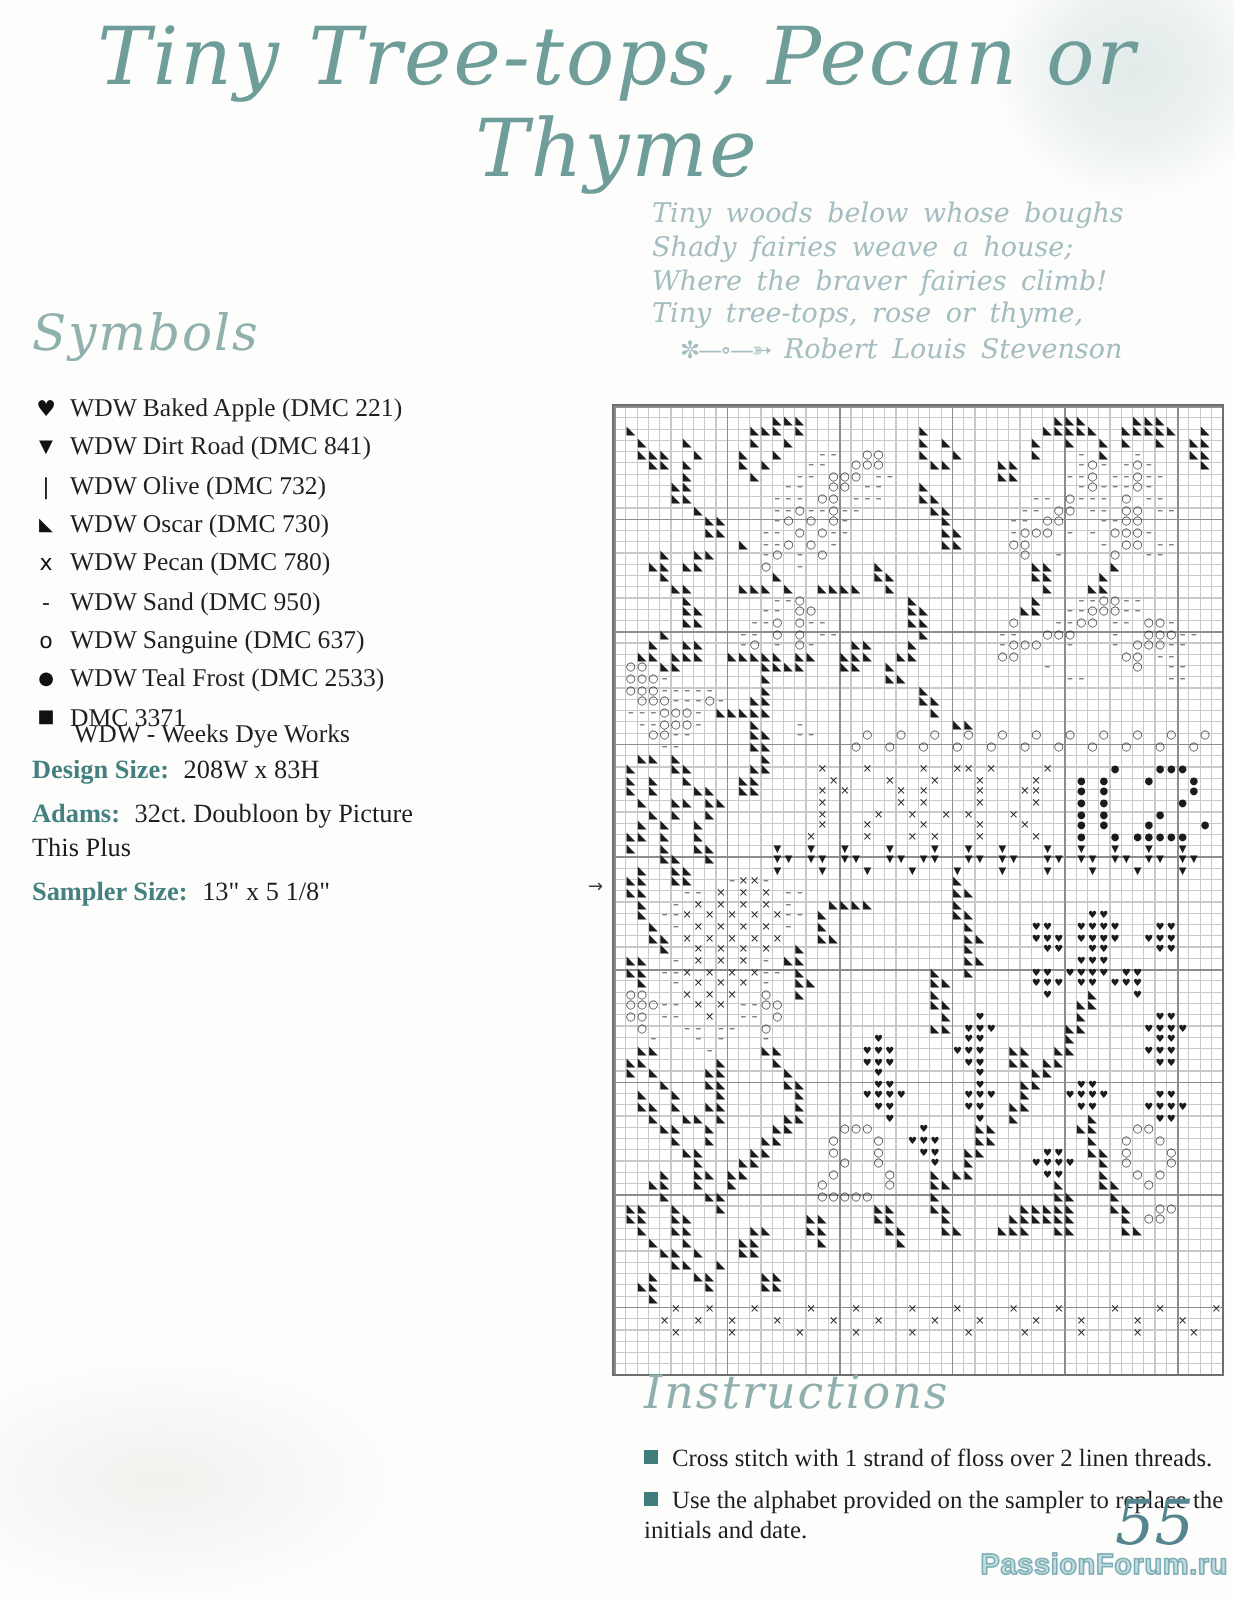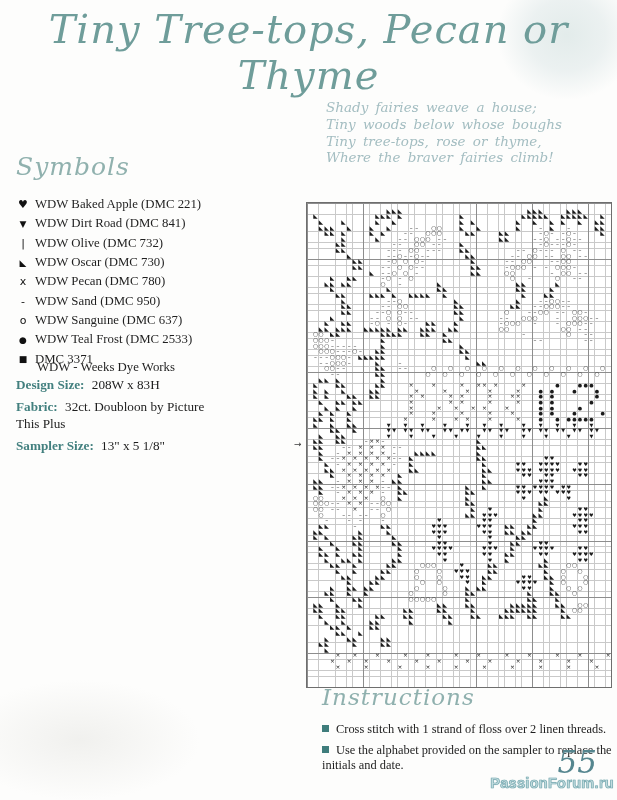--- a/index.html
+++ b/index.html
@@ -70,25 +70,28 @@
 
 <div class="page">
   <div class="corner-smudge"></div>
   <div class="bottom-smudge"></div>
 
   <h1 class="title script">Tiny Tree-tops, Pecan or Thyme</h1>
 
 
   <div class="poem script">
     <div>
+        <div>Tiny woods below whose boughs</div>
         <div>Shady fairies weave a house;</div>
-        <div>Tiny woods below whose boughs</div>
+        <div>Where the braver fairies climb!</div>
         <div>Tiny tree-tops, rose or thyme,</div>
-        <div>Where the braver fairies climb!</div>
       </div>
+    <div class="poem-attr">
+      <span class="deco">✼—∘—➳</span><span>Robert Louis Stevenson</span>
+    </div>
   </div>
 
   <h2 class="symbols-heading script">Symbols</h2>
 
   <ul class="legend">
       <li>
         <span class="sym big">♥</span>
         <span>WDW Baked Apple (DMC 221)</span>
       </li>
       <li>
@@ -121,21 +124,21 @@
       </li>
       <li>
         <span class="sym">■</span>
         <span>DMC 3371</span>
       </li>
     </ul>
   <div class="legend-footnote">WDW - Weeks Dye Works</div>
 
   <div class="details">
       <div class="row"><span class="lab">Design Size:</span><span class="val"> 208W x 83H</span></div>
-      <div class="row"><span class="lab">Fabric:</span><span class="val"> 32ct. Doubloon by Picture This Plus</span></div>
+      <div class="row"><span class="lab">Adams:</span><span class="val"> 32ct. Doubloon by Picture This Plus</span></div>
       <div class="row"><span class="lab">Sampler Size:</span><span class="val"> 13" x 5 1/8"</span></div>
     </div>
 
   <div class="chart-wrap">
     <span class="center-arrow" style="top: 237.09px;">→</span>
     <div class="chart" style="width: 304.02px; height: 484.18px; background-image: repeating-linear-gradient(to right, rgb(141, 141, 141) 0px, rgb(141, 141, 141) 0.8px, transparent 0.8px, transparent 56.3px), repeating-linear-gradient(rgb(141, 141, 141) 0px, rgb(141, 141, 141) 0.8px, transparent 0.8px, transparent 56.3px), repeating-linear-gradient(to right, rgb(201, 201, 201) 0px, rgb(201, 201, 201) 0.6px, transparent 0.6px, transparent 5.63px), repeating-linear-gradient(rgb(201, 201, 201) 0px, rgb(201, 201, 201) 0.6px, transparent 0.6px, transparent 5.63px);">
         <span class="stitch" style="left: 78.82px; top: 5.63px; width: 5.63px; height: 5.63px; line-height: 5.63px; font-size: 5.8px; color: rgb(27, 27, 27);">◣</span>
         <span class="stitch" style="left: 84.45px; top: 5.63px; width: 5.63px; height: 5.63px; line-height: 5.63px; font-size: 5.8px; color: rgb(27, 27, 27);">◣</span>
         <span class="stitch" style="left: 90.08px; top: 5.63px; width: 5.63px; height: 5.63px; line-height: 5.63px; font-size: 5.8px; color: rgb(27, 27, 27);">◣</span>
         <span class="stitch" style="left: 219.57px; top: 5.63px; width: 5.63px; height: 5.63px; line-height: 5.63px; font-size: 5.8px; color: rgb(27, 27, 27);">◣</span>

